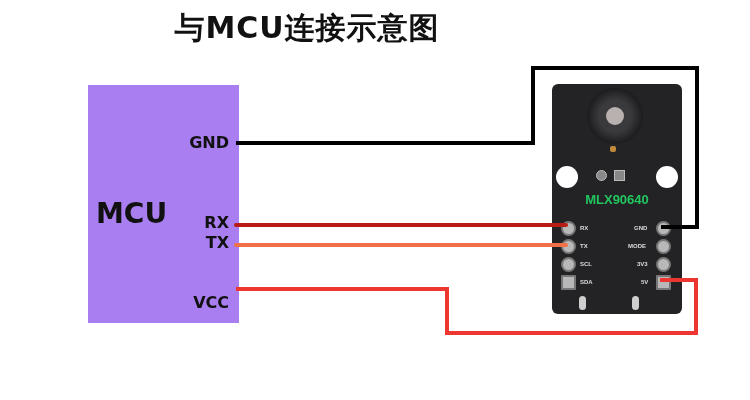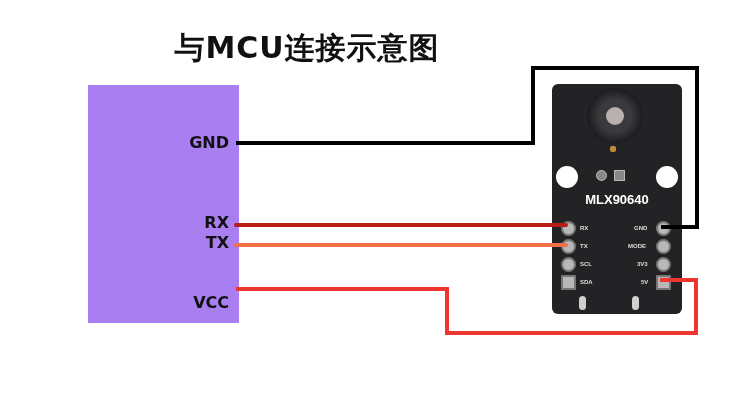--- a/index.html
+++ b/index.html
@@ -1,38 +1,39 @@
 <!DOCTYPE html>
 <html><head>
 <meta charset="utf-8">
 <style>
   html, body { margin: 0; padding: 0; background: #ffffff; }
   body { width: 750px; height: 400px; position: relative; overflow: hidden; font-family: "DejaVu Sans", sans-serif; }
-  .title { position: absolute; left: 0; top: 8px; width: 614px; text-align: center; font-size: 30px; font-weight: bold; color: #111; letter-spacing: 1px; margin-top: 20px; }
+  .title { position: absolute; left: 0; top: 8px; width: 614px; text-align: center; font-size: 30px; font-weight: bold; color: #111; letter-spacing: 1px; }
   .mcu { position: absolute; left: 88px; top: 85px; width: 151px; height: 238px; background: #a87ef0; }
   .mcu-label { position: absolute; left: 8px; top: 112px; font-size: 28px; font-weight: bold; color: #111; }
   .pin-label { position: absolute; right: 10px; font-size: 16px; font-weight: bold; color: #111; text-align: right; }
   svg.wires { position: absolute; left: 0; top: 0; }
   .board { position: absolute; left: 552px; top: 84px; width: 130px; height: 230px; background: #232325; border-radius: 6px; }
   .lens-outer { position: absolute; left: 35px; top: 4px; width: 56px; height: 56px; border-radius: 50%; background: radial-gradient(circle, #3a3a3c 40%, #1a1a1c 72%, #2a2a2c 100%); }
   .lens-inner { position: absolute; left: 19px; top: 19px; width: 18px; height: 18px; border-radius: 50%; background: #b9b0b0; }
   .hole { position: absolute; width: 22px; height: 22px; border-radius: 50%; background: #fff; }
-  .model { position: absolute; left: 0; top: 108px; width: 130px; text-align: center; color: #ffffff; font-size: 13px; font-weight: bold; font-family: "Liberation Sans", sans-serif; }
+  .model { position: absolute; left: 0; top: 108px; width: 130px; text-align: center; color: #22c55e; font-size: 13px; font-weight: bold; font-family: "Liberation Sans", sans-serif; }
   .pad { position: absolute; width: 11px; height: 11px; border-radius: 50%; background: #b8b8b8; border: 2px solid #777; }
   .pad.square { border-radius: 1px; }
   .pad-label { position: absolute; font-size: 6px; color: #ddd; font-weight: bold; font-family: "Liberation Sans", sans-serif; }
   .smd { position: absolute; width: 9px; height: 9px; background: #888; border: 1px solid #bbb; }
   .slot { position: absolute; width: 7px; height: 14px; border-radius: 4px; background: #cfcfcf; bottom: 4px; }
 </style>
 </head>
 <body>
 
 <div class="title">与MCU连接示意图</div>
 
 <div class="mcu" style="background: rgb(168, 126, 240);">
+  <div class="mcu-label">MCU</div>
   <div class="pin-label" style="top:48px">GND</div>
   <div class="pin-label" style="top:128px">RX</div>
   <div class="pin-label" style="top:148px">TX</div>
   <div class="pin-label" style="top:208px">VCC</div>
 </div>
 
 <div class="board">
   <div class="lens-outer">
       <div class="lens-inner"></div>
     </div>

